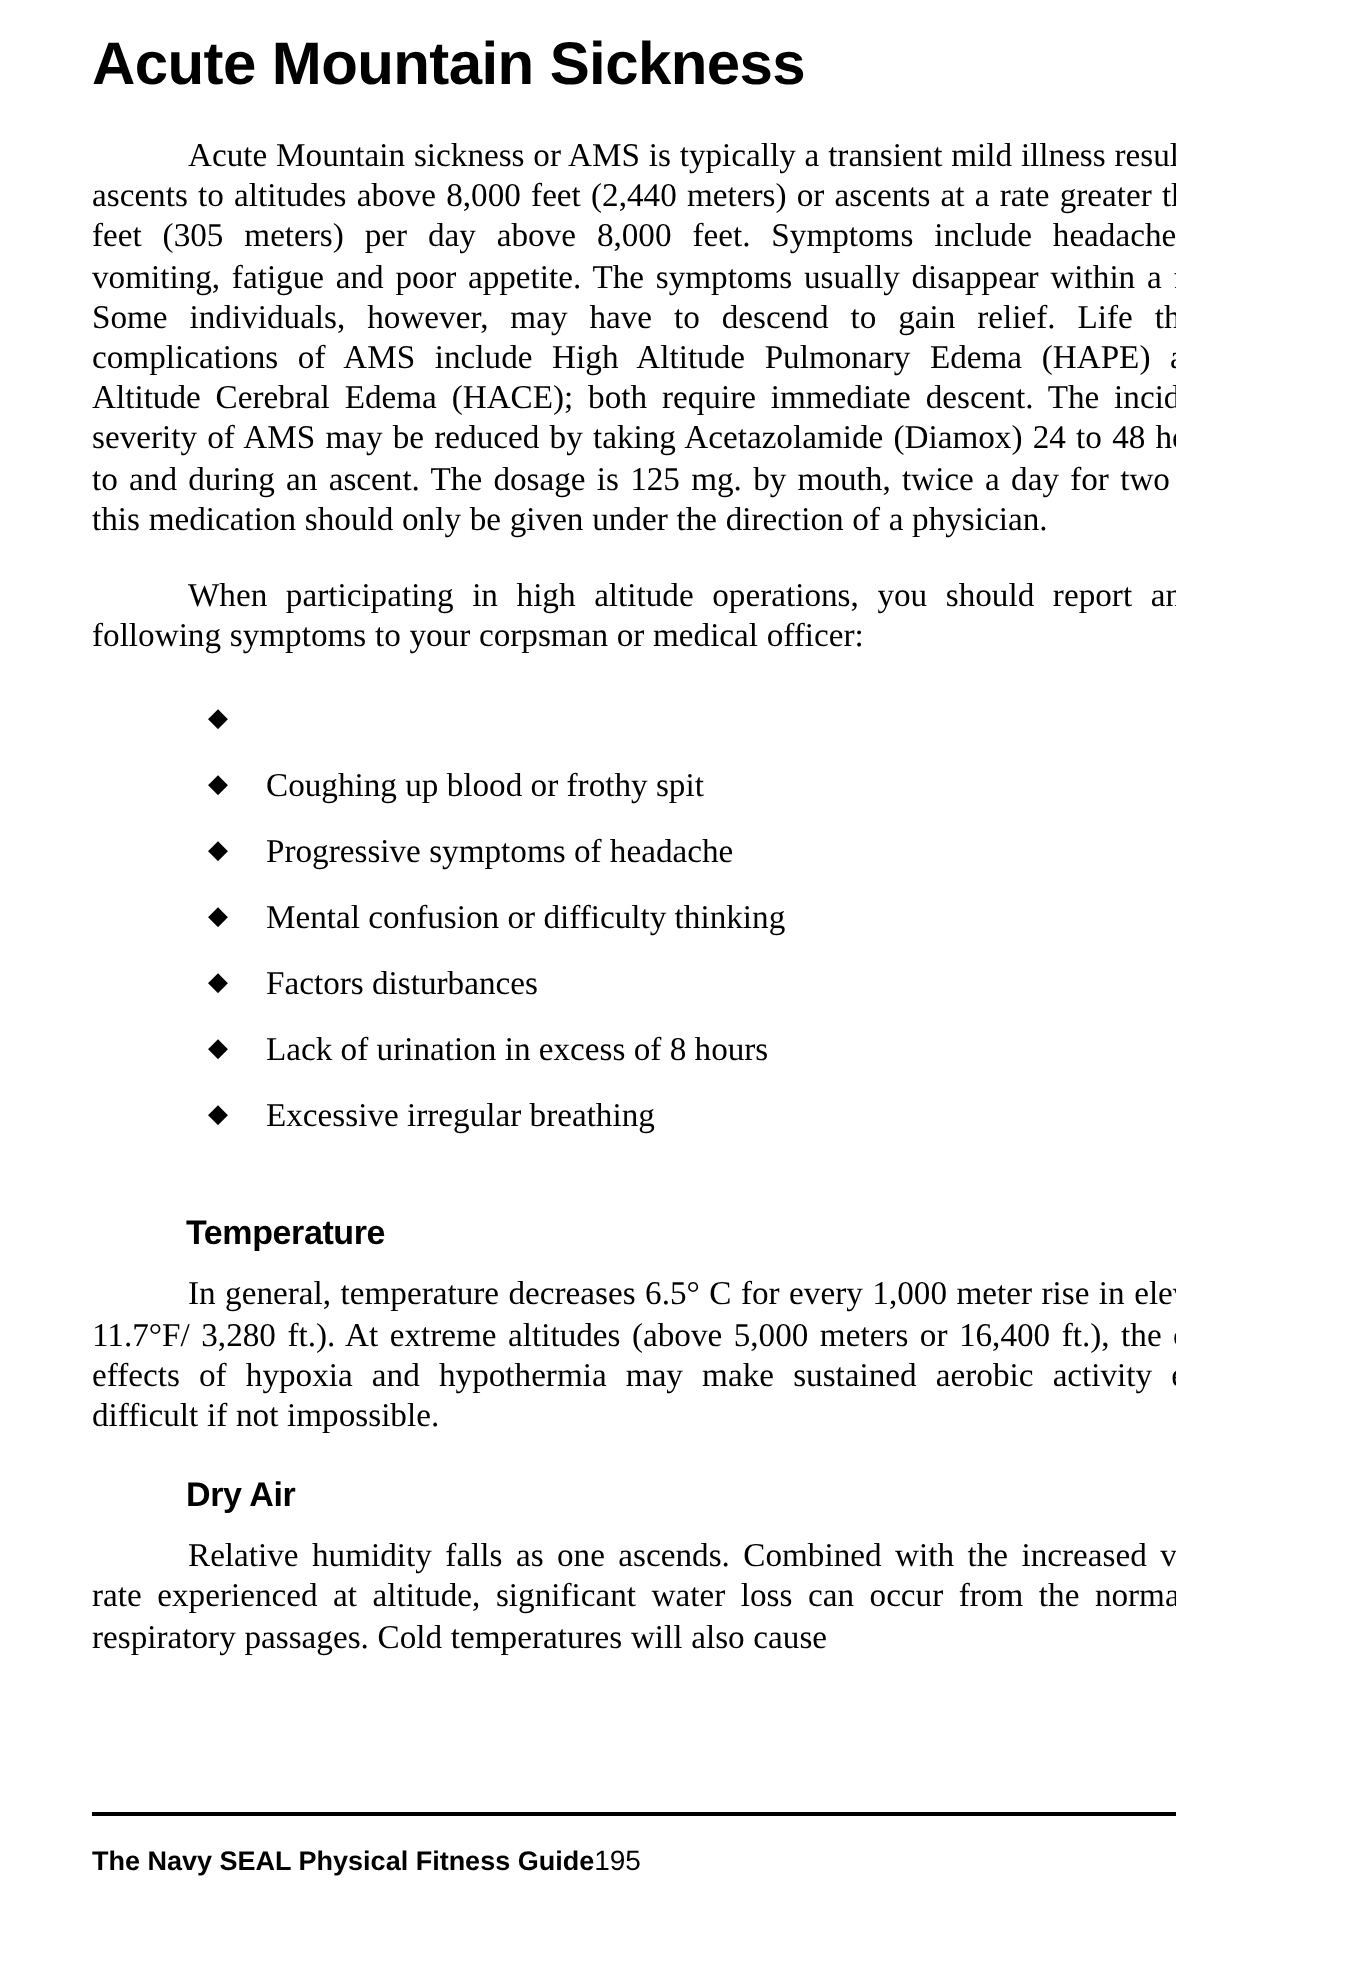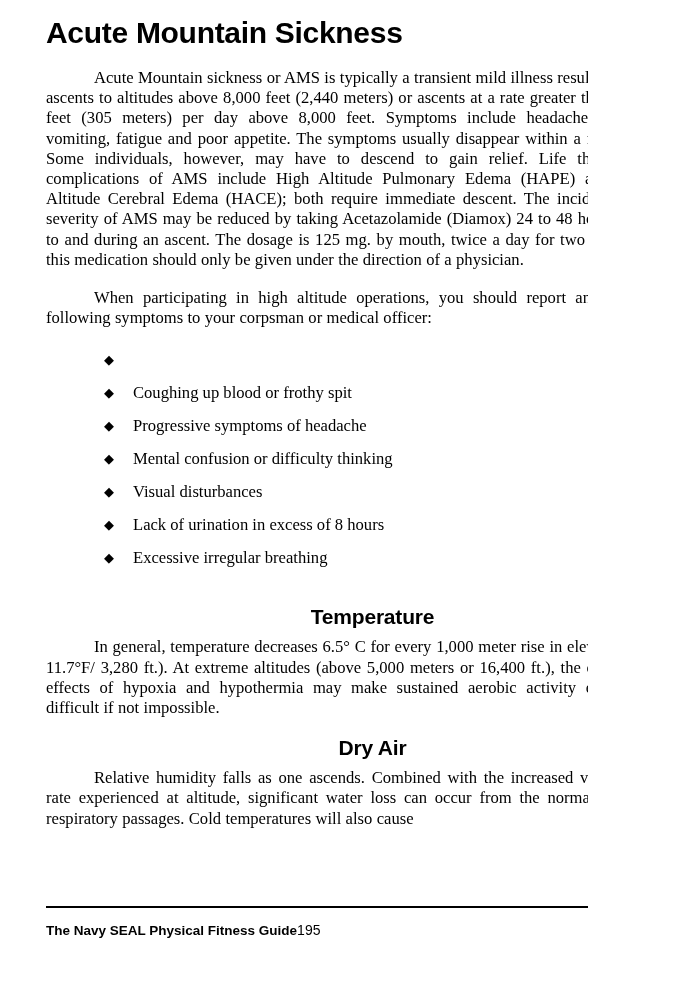--- a/index.html
+++ b/index.html
@@ -34,26 +34,25 @@
     padding-top: 16px;
   }
   .h1.second {
     font-size: 29px;
     line-height: 33px;
     padding-top: 16px;
   }
   .h2 {
     font-family: "Liberation Sans", sans-serif;
     font-weight: bold;
-    font-size: 21px;
+    font-size: 17px;
     line-height: 24px;
     letter-spacing: -0.2px;
     margin: 0;
     padding-left: 47px;
-    text-align: center;
   }
 
   
   .para {
     font-family: "Liberation Serif", "DejaVu Serif", serif;
     font-size: 16.6px;
     line-height: 20.2px;
     text-align: justify;
     text-indent: 48px;
     margin: 0;
@@ -147,21 +146,21 @@
       <li class="bullet-row">
         <span class="bullet-mark">◆</span>
         <span class="bullet-text">Progressive symptoms of headache</span>
       </li>
       <li class="bullet-row">
         <span class="bullet-mark">◆</span>
         <span class="bullet-text">Mental confusion or difficulty thinking</span>
       </li>
       <li class="bullet-row">
         <span class="bullet-mark">◆</span>
-        <span class="bullet-text">Visual disturbances</span>
+        <span class="bullet-text">Factors disturbances</span>
       </li>
       <li class="bullet-row">
         <span class="bullet-mark">◆</span>
         <span class="bullet-text">Lack of urination in excess of 8 hours</span>
       </li>
       <li class="bullet-row">
         <span class="bullet-mark">◆</span>
         <span class="bullet-text">Excessive irregular breathing</span>
       </li>
     </ul>

